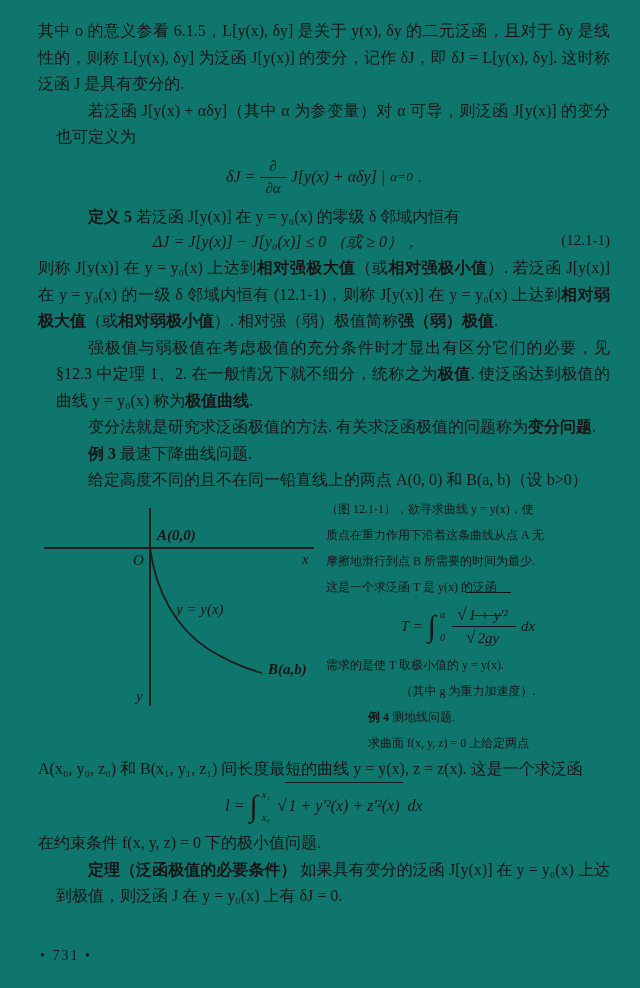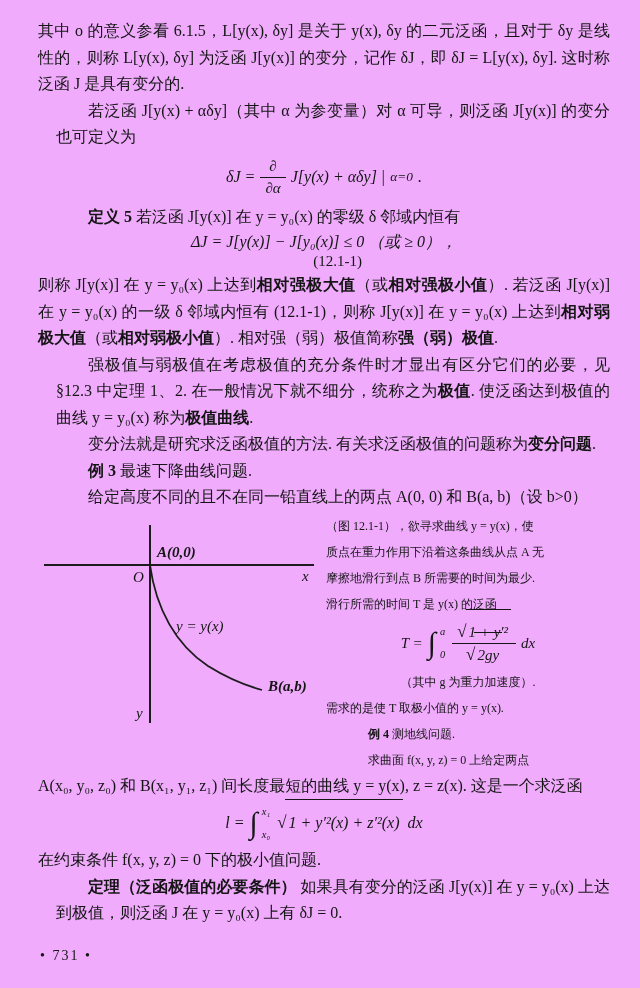--- a/index.html
+++ b/index.html
@@ -2,40 +2,40 @@
 <html><head>
 <meta charset="utf-8">
 <style>
   html,body{margin:0;padding:0;}
   body{
     width:640px;height:988px;background:#e8e6e1;
     font-family:"Liberation Serif","DejaVu Serif",serif;
   }
   .page{
     position:relative;width:640px;height:988px;box-sizing:border-box;
-    background:#f0abfc;color:#151515;overflow:hidden;
+    background:#0f766e;color:#151515;overflow:hidden;
     padding:18px 30px 0 38px;
   }
   .ln{margin:0;font-size:16px;line-height:26.5px;text-align:justify;}
   .indent{text-indent:2em;margin-left:18px;}
   .bold{font-weight:bold;}
   
   .formula{
     text-align:center;font-style:italic;font-size:16px;
     margin:7px 0;display:flex;align-items:center;justify-content:center;gap:5px;
   }
   .frac{display:inline-block;text-align:center;vertical-align:middle;font-size:15px;line-height:17px;}
   .frac .num{display:block;border-bottom:1.4px solid #151515;padding:0 5px 2px;}
   .frac .den{display:block;padding:2px 5px 0;}
   .int{font-size:30px;line-height:30px;font-style:normal;}
   .lims{display:inline-flex;flex-direction:column;justify-content:space-between;
         height:34px;font-size:10.5px;line-height:11px;margin-left:-1px;margin-right:2px;}
   .rad-sign{font-style:normal;font-size:17px;}
   .rad{border-top:1.4px solid #151515;padding:14px 3px;margin-left:-1px;}
-  .eqrow{display:flex;align-items:center;margin:2px 0;flex-direction:column;}
+  .eqrow{display:flex;align-items:flex-start;margin:2px 0;}
   .eq-body{flex:1;text-align:center;font-style:italic;font-size:16px;}
   .eq-num{width:76px;text-align:right;font-size:15px;}
   
   .two-col{display:flex;margin-top:2px;}
   .fig-col{width:288px;flex:none;}
   .text-col{flex:1;font-size:15px;}
   .text-col .ln{font-size:12px;line-height:26px;font-family:Liberation Serif, serif;}
   .fig-caption{text-align:center;font-size:15px;margin-top:4px;font-weight:bold;}
   .formula.small{font-size:15px;margin:6px 0 5px;}
   .footer{position:absolute;left:40px;bottom:24px;font-size:14px;letter-spacing:2px;}
@@ -95,38 +95,38 @@
         <text class="mlabel" x="98" y="205">y</text>
         <text class="mlabel" x="138" y="118">y = y(x)</text>
         <text class="blabel" x="230" y="178">B(a,b)</text>
       </svg>
     </div>
 
     <div class="text-col">
       <p class="ln"><span>（图 12.1-1），欲寻求曲线 y = y(x)，使</span></p>
       <p class="ln"><span>质点在重力作用下沿着这条曲线从点 A 无</span></p>
       <p class="ln"><span>摩擦地滑行到点 B 所需要的时间为最少.</span></p>
-      <p class="ln"><span>滑行所需的时间 T 是 y(x) 的泛函</span></p>
+      <p class="ln"><span>这是一个求泛函 T 是 y(x) 的泛函</span></p>
 
       <div class="formula small">
         <span>T =</span>
         <span class="int">∫</span>
         <span class="lims">
           <span>a</span>
           <span>0</span>
         </span>
         <span class="frac">
           <span class="num"><span class="rad-sign">√</span><span class="rad">1 + y′²</span></span>
           <span class="den"><span class="rad-sign">√</span><span class="rad">2gy</span></span>
         </span>
         <span>dx</span>
       </div>
 
+      <p class="ln"><span>需求的是使 T 取极小值的 y = y(x).</span></p>
       <p class="ln" style="text-align:center;"><span>（其中 g 为重力加速度）.</span></p>
-      <p class="ln"><span>需求的是使 T 取极小值的 y = y(x).</span></p>
       <p class="ln indent"><span class="bold">例 4</span><span>  测地线问题.</span></p>
       <p class="ln indent"><span>求曲面 f(x, y, z) = 0 上给定两点</span></p>
     </div>
   </div>
 
   <p class="ln"><span>A(x₀, y₀, z₀) 和 B(x₁, y₁, z₁) 间长度最短的曲线 y = y(x), z = z(x).  这是一个求泛函</span></p>
 
   <div class="formula">
     <span>l =</span>
     <span class="int">∫</span>

